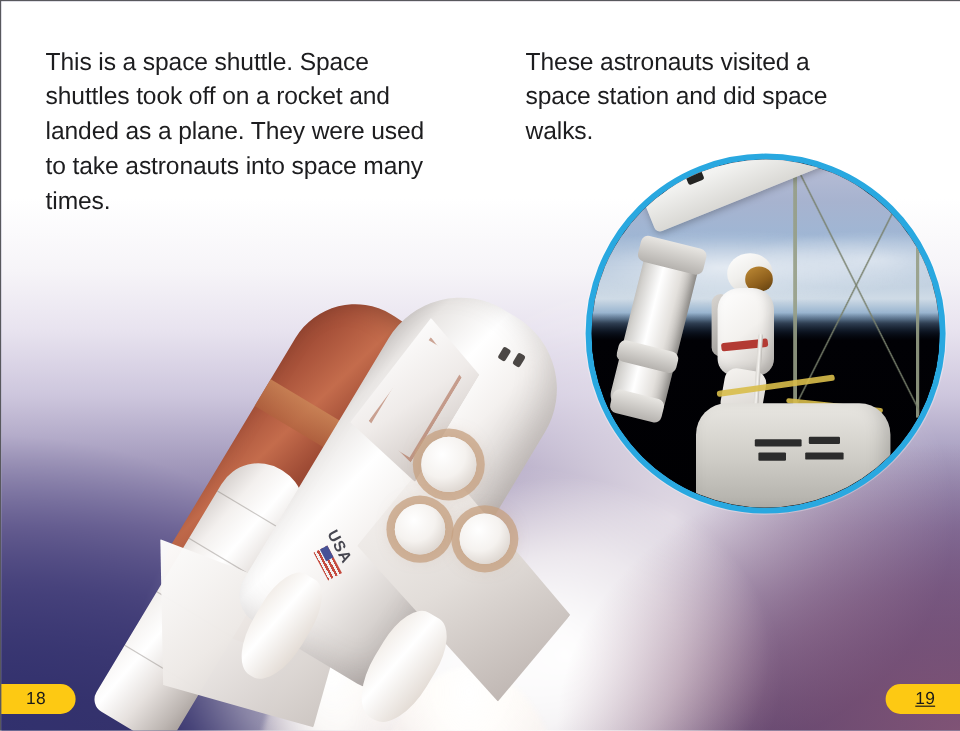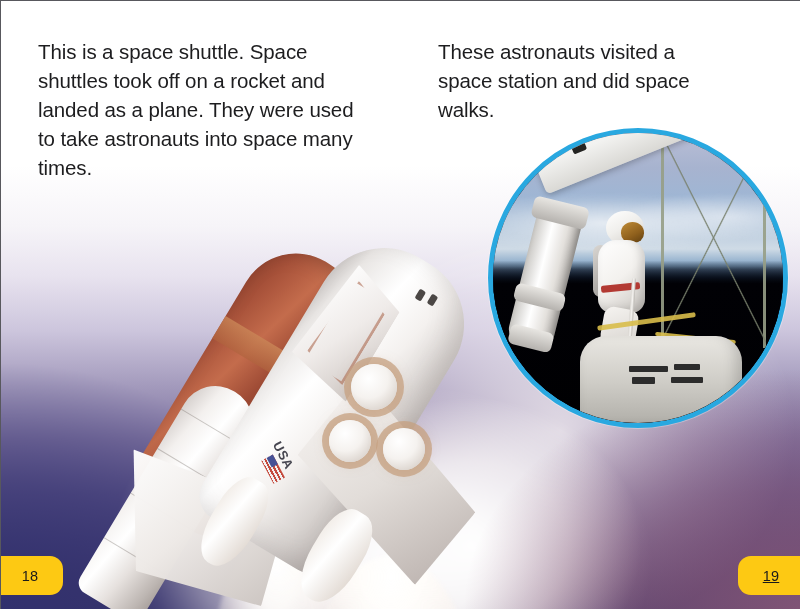--- a/index.html
+++ b/index.html
@@ -416,21 +416,21 @@
   .ci-pole {
     position: absolute;
     background: linear-gradient(to right, #d8d5d0, #f5f3f0, #b9b6b1);
     border-radius: 2px;
   }
 
   
   .page-tab {
     position: absolute;
     bottom: 14px;
-    height: 39px;
+    height: 25px;
     background: #fdc913;
     display: flex;
     align-items: center;
     justify-content: center;
     color: #1a1a1a;
     font-family: "Liberation Sans", sans-serif;
     font-size: 14.5px;
     font-weight: 400;
     letter-spacing: 0.2px;
   }

